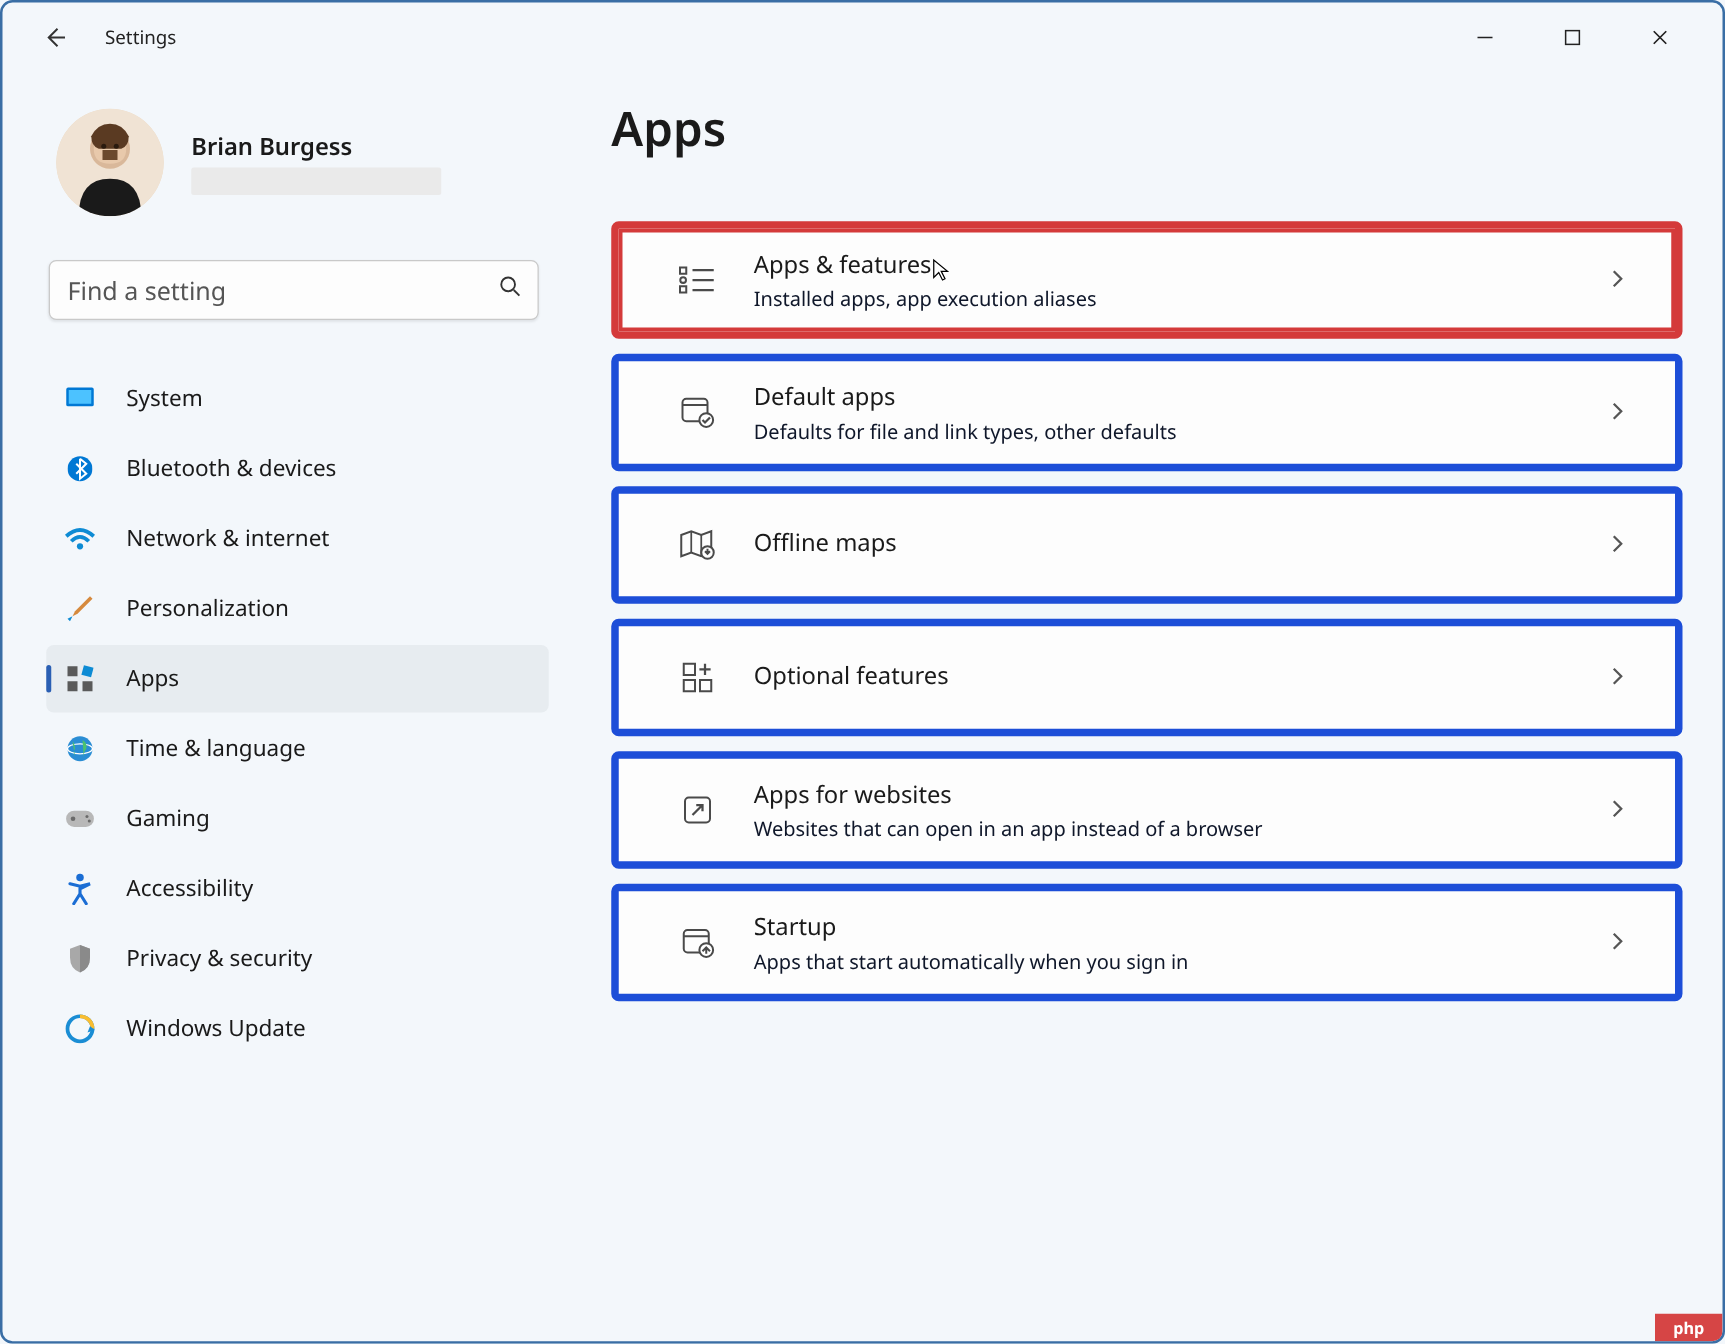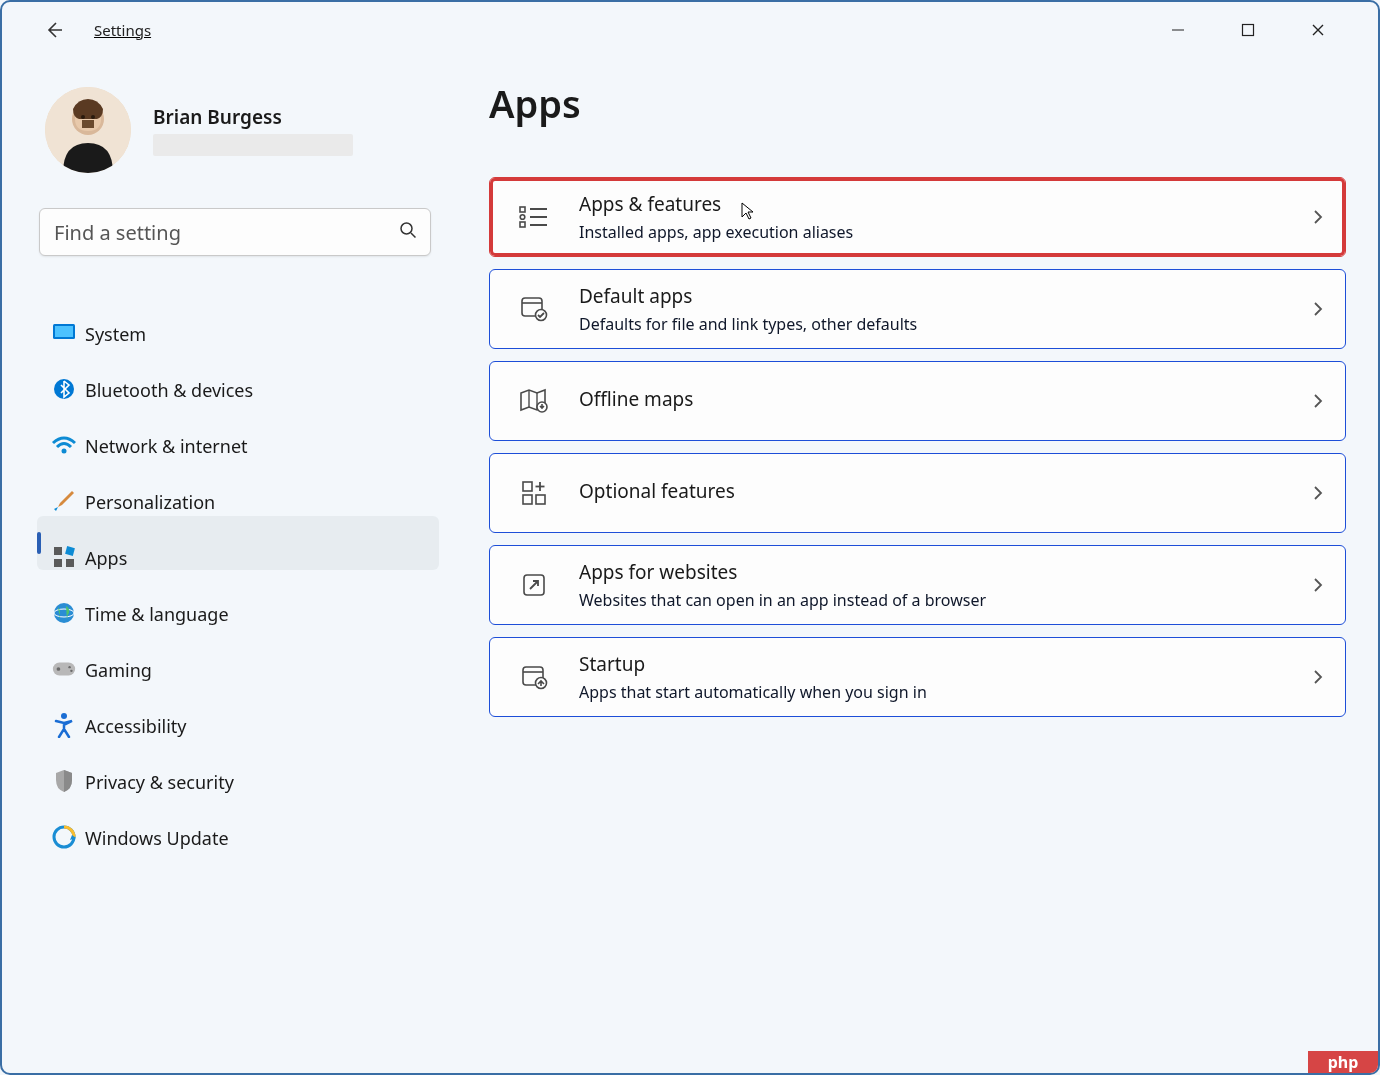--- a/index.html
+++ b/index.html
@@ -1,51 +1,51 @@
 <!DOCTYPE html>
 <html><head>
 <meta charset="utf-8">
 <style>
   * { box-sizing: border-box; margin: 0; padding: 0; font-family: "Segoe UI", system-ui, sans-serif; }
   body { width: 1380px; height: 1075px; background: #f3f7fb; position: relative; }
   .window { width: 100%; height: 100%; border: 2px solid #3a6ea5; border-radius: 10px; overflow: hidden; background: #f3f7fb; position: relative; }
-  .titlebar { height: 55px; display: flex; align-items: center; padding: 0 16px; text-decoration: underline; }
+  .titlebar { height: 55px; display: flex; align-items: center; padding: 0 6px; }
   .back-btn { width: 36px; height: 36px; display: flex; align-items: center; justify-content: center; margin-left: 18px; font-size: 22px; color: #333; cursor: pointer; }
   .app-title { margin-left: 22px; font-size: 15px; color: #222; }
   .window-controls { margin-left: auto; display: flex; gap: 26px; padding-right: 22px; }
   .win-ctrl { width: 44px; height: 34px; display: flex; align-items: center; justify-content: center; font-size: 14px; color: #222; cursor: pointer; }
   .content { display: flex; height: calc(100% - 55px); padding: 10px 0 0 0; margin-left: 10px; }
   .sidebar { width: 445px; padding: 0 18px 0 25px; }
   .profile { display: flex; align-items: center; gap: 22px; margin: 20px 0 35px 8px; }
   .avatar { width: 86px; height: 86px; border-radius: 50%; background: #eddcc7; position: relative; overflow: hidden; }
   .avatar svg { width: 100%; height: 100%; }
   .profile-name { font-size: 19px; font-weight: 600; color: #1a1a1a; }
   .profile-sub { width: 200px; height: 22px; background: #eaeaea; margin-top: 4px; border-radius: 2px; }
   .search-row { position: relative; margin: 0 8px 36px 2px; }
   .search-input { width: 100%; height: 48px; border: 1px solid #c9c9c9; border-radius: 6px; padding: 0 44px 0 14px; font-size: 20px; background: #fdfdfd; color: #0c4a6e; box-shadow: 0 1px 2px rgba(0,0,0,0.08); }
   .search-input::placeholder { color: #555; }
   .search-icon { position: absolute; right: 14px; top: 50%; transform: translateY(-50%); font-size: 18px; color: #333; pointer-events: none; }
   .nav { display: flex; flex-direction: column; gap: 2px; }
-  .nav-item { height: 54px; display: flex; align-items: flex-end; gap: 8px; padding: 0 14px; border-radius: 6px; cursor: pointer; position: relative; }
+  .nav-item { height: 54px; display: flex; align-items: center; gap: 24px; padding: 0 14px; border-radius: 6px; cursor: pointer; position: relative; }
   .nav-item.active { background: #e7ecf0; }
   .nav-item.active::before { content: ""; position: absolute; left: 0; top: 16px; width: 4px; height: 22px; background: #2a5fb4; border-radius: 2px; }
   .nav-icon { width: 26px; height: 26px; display: flex; align-items: center; justify-content: center; }
   .nav-label { font-size: 18px; color: #1a1a1a; }
   .main { flex: 1; padding: 0 32px 20px 32px; overflow-y: auto; }
   .page-title { font-size: 38px; font-weight: 600; color: #1a1a1a; margin: 10px 0 48px 0; }
   .cards { display: flex; flex-direction: column; gap: 12px; }
-  .card { background: #fdfdfd; border: 1px solid #1d4ed8; border-radius: 6px; height: 80px; display: flex; align-items: center; padding: 0 21px; cursor: pointer; position: relative; }
+  .card { background: #fdfdfd; border: 6px solid #1d4ed8; border-radius: 6px; height: 94px; display: flex; align-items: center; padding: 0 40px; cursor: pointer; position: relative; }
   .card.highlight { box-shadow: 0 0 0 3px #d43a3a inset; border-color: #d43a3a; }
   .card-icon { width: 46px; display: flex; align-items: center; justify-content: center; margin-right: 22px; color: #4a4a4a; }
   .card-text { flex: 1; }
   .card-title { font-size: 19px; color: #1a1a1a; margin-bottom: 4px; }
   .card-subtitle { font-size: 16px; color: #0f172a; }
   .card-chevron { font-size: 22px; color: #555; }
   .cursor-ptr { position: absolute; left: 250px; top: 23px; font-size: 16px; pointer-events:none; }
-  .watermark { position: absolute; right: 0; bottom: 0; width: 70px; height: 22px; background: #d64545; color: #fff; font-size: 16px; display:flex; align-items:center; justify-content:center; font-weight:bold; }
+  .watermark { position: absolute; right: 0; bottom: 0; width: 54px; height: 22px; background: #d64545; color: #fff; font-size: 13px; display:flex; align-items:center; justify-content:center; font-weight:bold; }
 </style>
 </head>
 <body>
 
 <div class="window">
   <div class="titlebar">
     <div class="back-btn">
       <svg width="20" height="20" viewBox="0 0 20 20">
           <path d="M12 3 L5 10 L12 17 M5 10 H18" fill="none" stroke="#333" stroke-width="1.6"></path>
         </svg>

